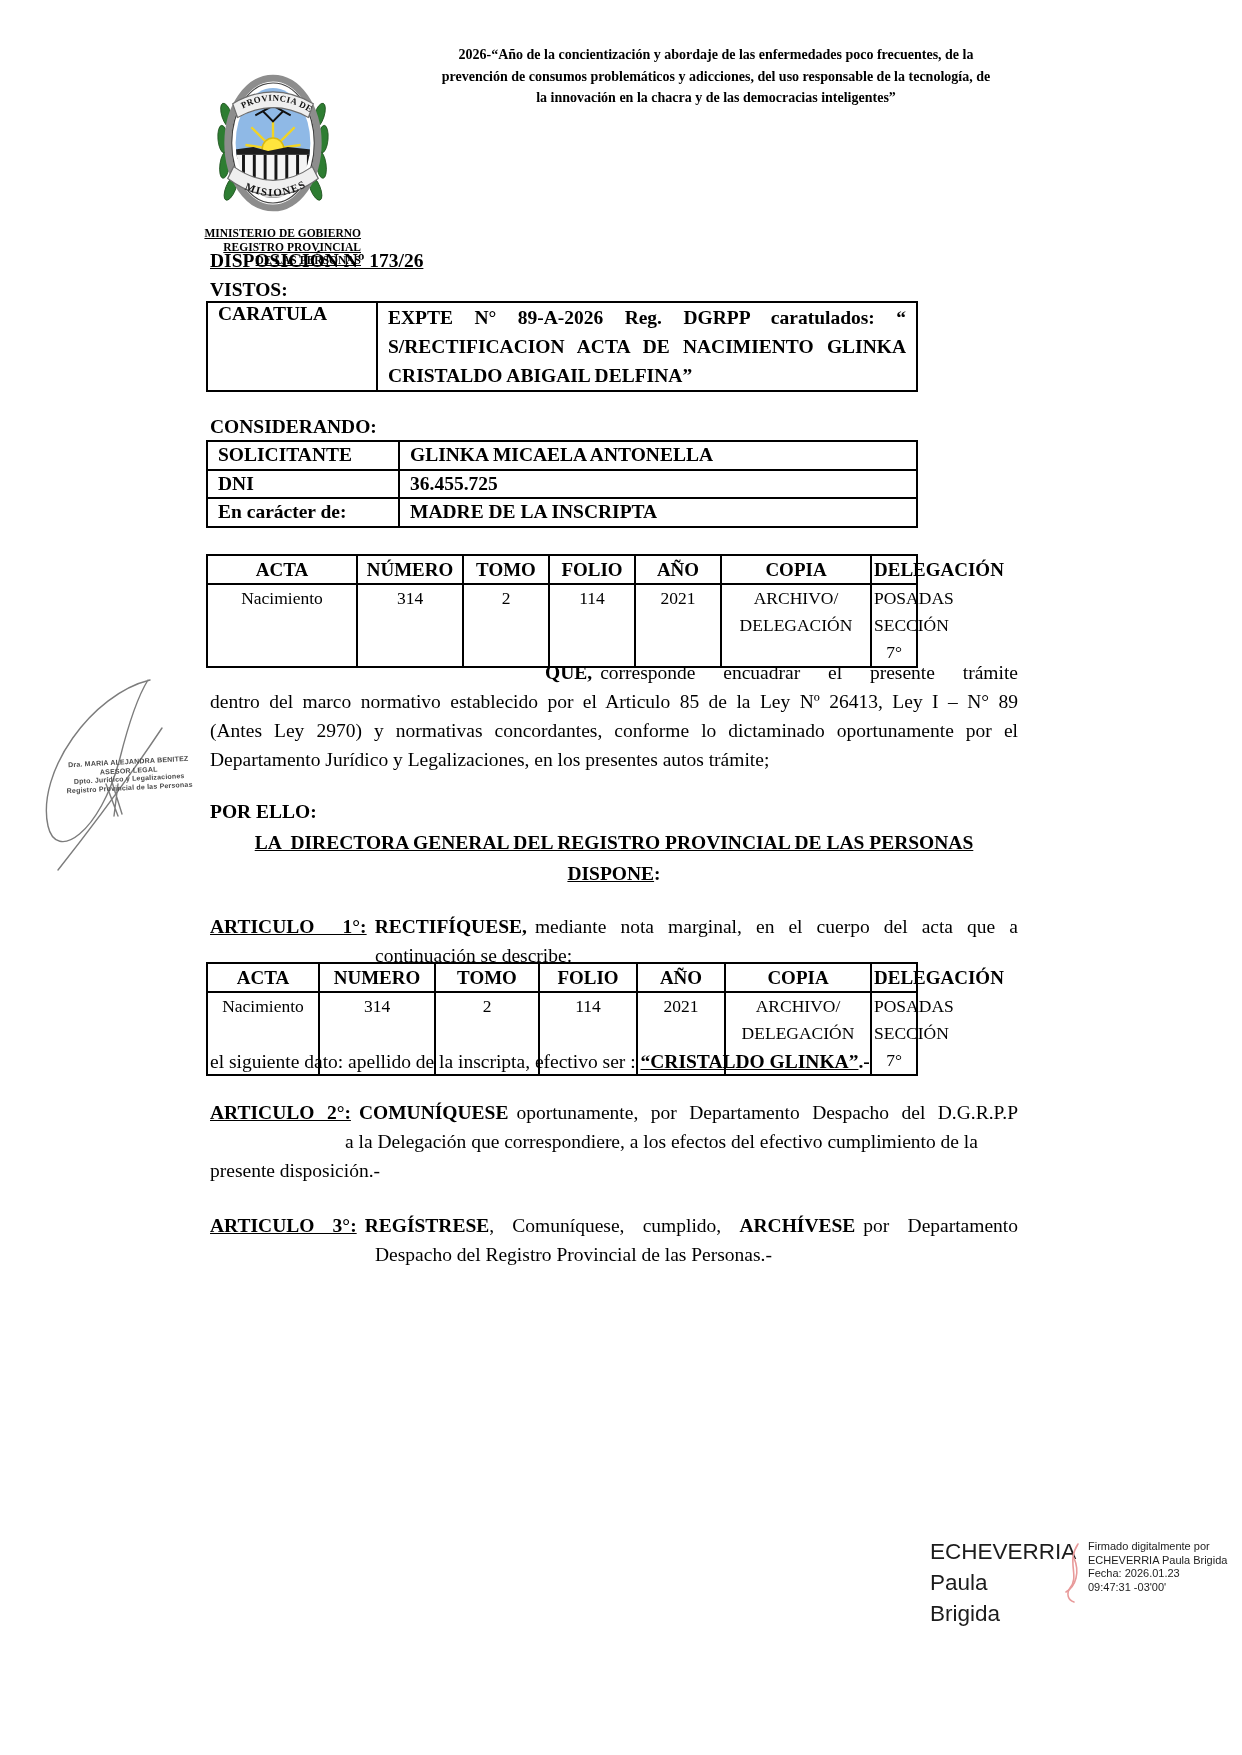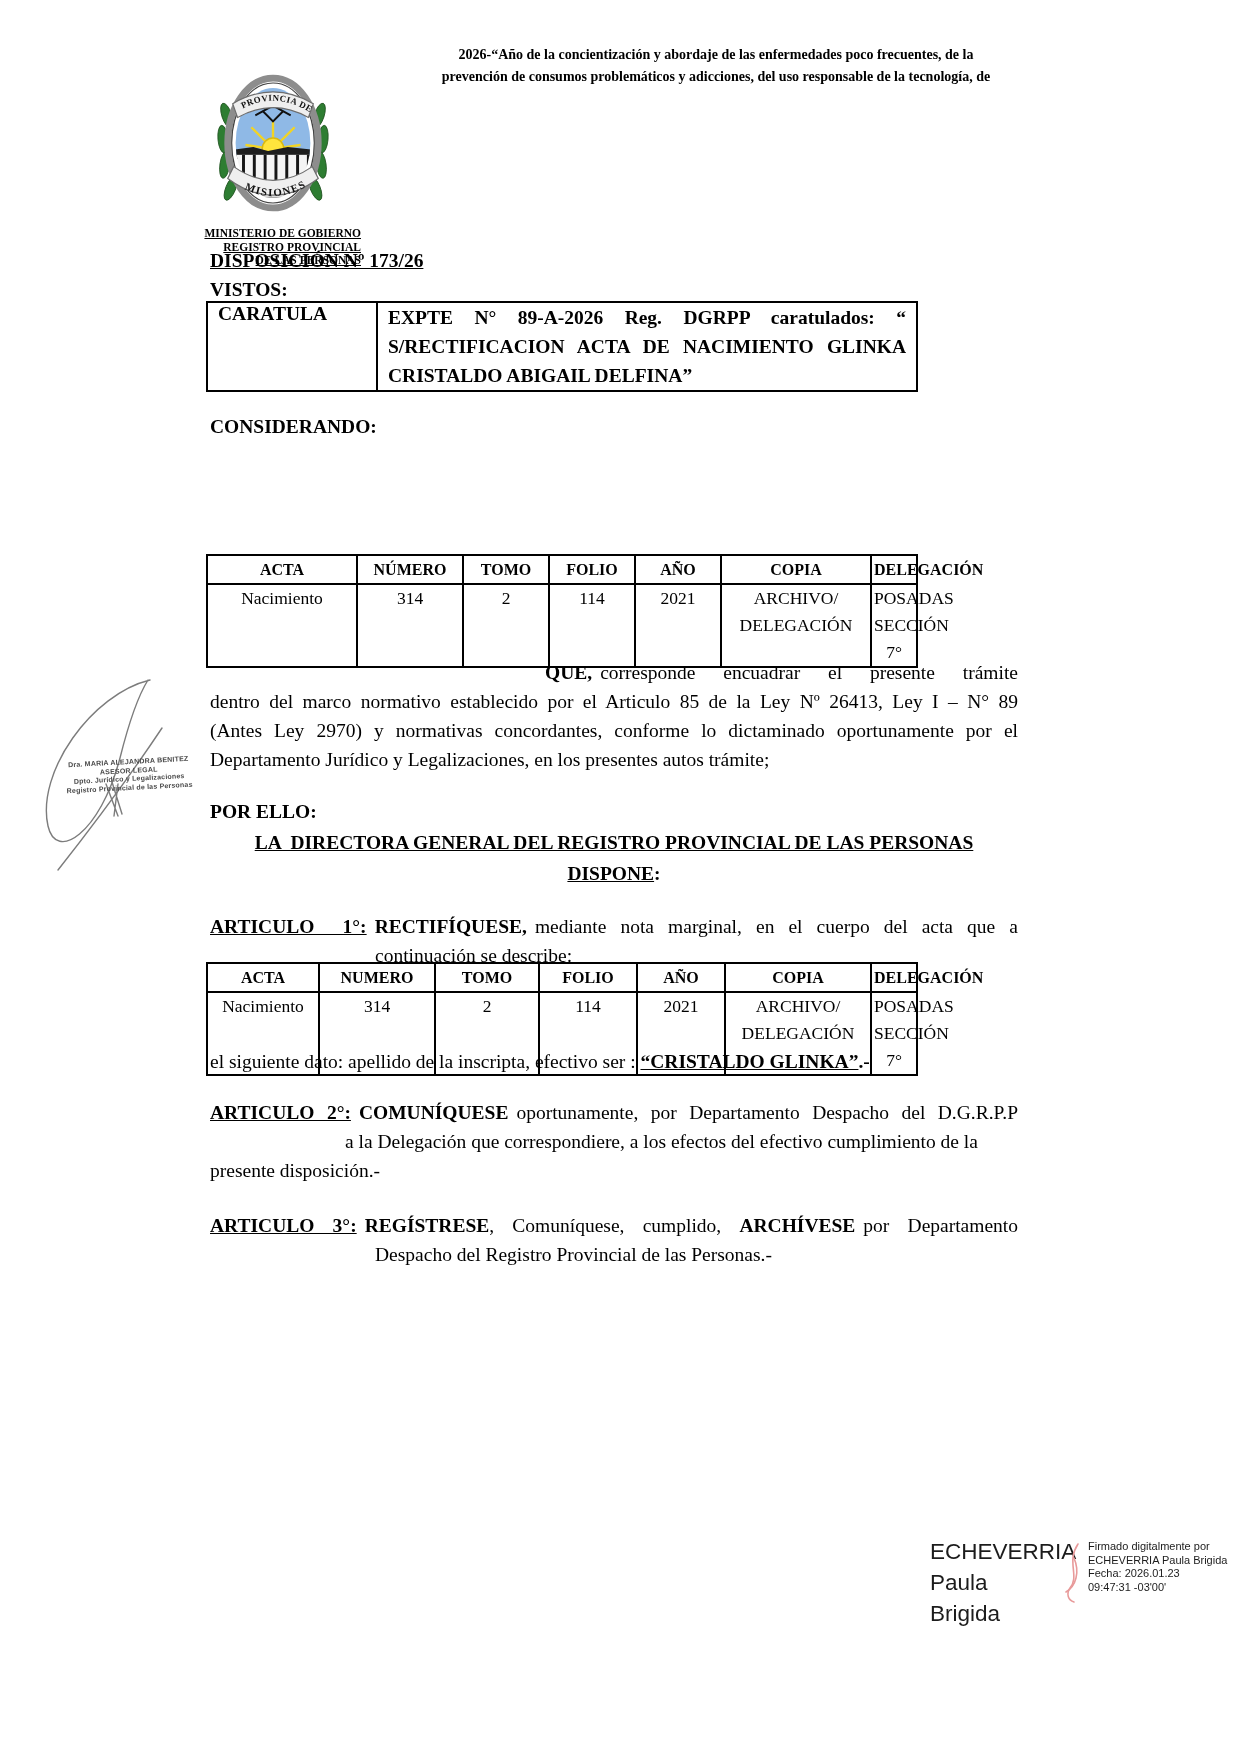--- a/index.html
+++ b/index.html
@@ -29,21 +29,21 @@
   .ml8 { margin-left:8px; }
   
   table.doc { border-collapse:collapse; table-layout:fixed; width:712px;
     font-size:19.5px; }
   table.doc td { border:2.5px solid #000; padding:0 10px; vertical-align:top; }
   table.kv td { line-height:26.5px; font-weight:bold; }
   table.kv td.lbl { width:170px; }
   table.acta { font-size:17.5px; }
   table.acta td { text-align:center; line-height:27px; padding:0 2px;
     white-space:pre-line; }
-  table.acta td.hdr { font-weight:bold; font-size:16px; }
+  table.acta td.hdr { font-weight:bold; font-size:19px; }
   .car-val div { line-height:29px; }
   
   .sig-block { left:22px; top:666px; width:190px; height:210px; }
   .stamp {
     position:absolute; left:32px; top:92px; width:150px; text-align:center;
     transform:rotate(-3deg);
     font-family:"Liberation Sans", sans-serif; font-weight:bold;
     font-size:7px; line-height:8.5px; color:#4a4a4a; letter-spacing:.2px;
   }
   .dsig { left:930px; top:1536px; display:flex; align-items:flex-start;
@@ -131,20 +131,21 @@
 
   <div class="abs ministry">
     <div>MINISTERIO DE GOBIERNO</div>
     <div>REGISTRO PROVINCIAL</div>
     <div>DE LAS PERSONAS</div>
   </div>
 
   <div class="abs quote">
     <div>2026-“Año de la concientización y abordaje de las enfermedades poco frecuentes, de la</div>
     <div>prevención de consumos problemáticos y adicciones, del uso responsable de la tecnología, de</div>
+    <div>la innovación en la chacra y de las democracias inteligentes”</div>
   </div>
 
 
   <div class="abs col" style="top:246px;">
     <span class="b u">DISPOSICIÓN Nº 173/26</span>
   </div>
 
   <div class="abs col" style="top:275px;">
     <span class="b">VISTOS:</span>
   </div>
@@ -165,20 +166,38 @@
         </td>
       </tr>
     </tbody>
       </table>
   </div>
 
   <div class="abs col" style="top:412px;">
     <span class="b">CONSIDERANDO:</span>
   </div>
 
+  <div class="abs tcol" style="top:440px;">
+    <table class="doc kv">
+      <tbody>
+          <tr>
+        <td class="lbl">SOLICITANTE</td>
+        <td>GLINKA MICAELA ANTONELLA</td>
+      </tr>
+      <tr>
+        <td class="lbl">DNI</td>
+        <td>36.455.725</td>
+      </tr>
+      <tr>
+        <td class="lbl">En carácter de:</td>
+        <td>MADRE DE LA INSCRIPTA</td>
+      </tr>
+    </tbody>
+      </table>
+  </div>
 
   <div class="abs tcol" style="top:554px;">
     <table class="doc acta">
       <colgroup>
         <col style="width:150px">
           <col style="width:106px">
           <col style="width:86px">
         <col style="width:86px">
           <col style="width:86px">
           <col style="width:150px">

